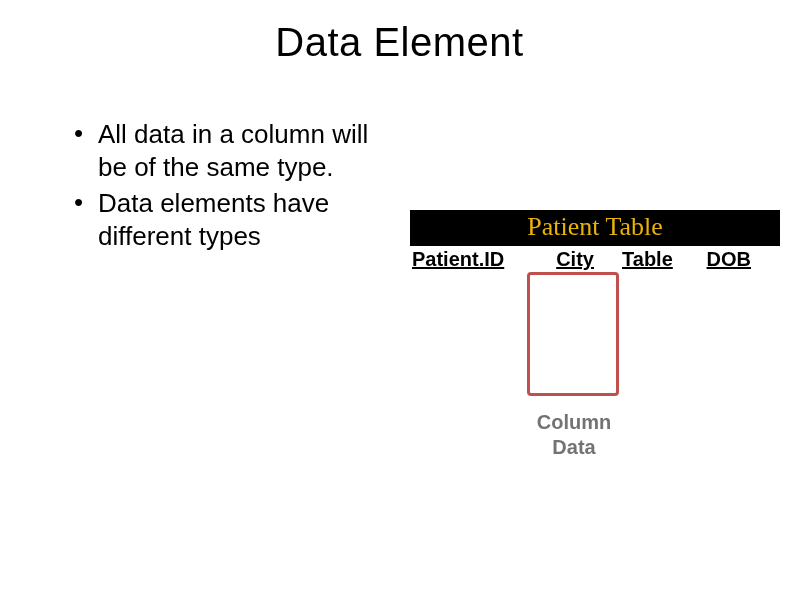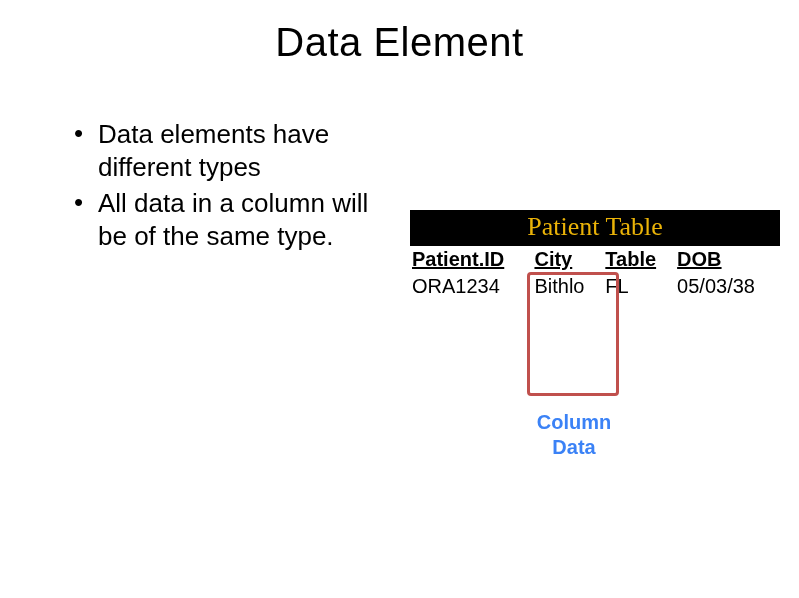--- a/index.html
+++ b/index.html
@@ -83,56 +83,50 @@
   }
   .highlight-box {
     position: absolute;
     border: 3px solid #c0504d;
     border-radius: 4px;
     pointer-events: none;
   }
   .caption-below {
     position: absolute;
     font-weight: bold;
-    color: #3b82f6;
+    color: #737373;
     font-family: Verdana, Geneva, sans-serif;
     font-size: 20px;
     text-align: center;
     line-height: 1.25;
   }
 </style>
 </head>
 <body>
 
 <div class="slide">
 
   <div class="title">Data Element</div>
 
   <div class="bullets">
     <ul>
+      <li><span>All data in a column will be of the same type.</span></li>
       <li><span>Data elements have different types</span></li>
-      <li><span>All data in a column will be of the same type.</span></li>
     </ul>
   </div>
 
   <div class="table-wrap">
     <div class="table-title">Patient Table</div>
     <table class="tbl">
       <tbody>
           <tr>
         <th>Patient.ID</th>
         <th>City</th>
         <th>Table</th>
         <th>DOB</th>
-      </tr>
-      <tr>
-        <td>ORA1234</td>
-        <td>Bithlo</td>
-        <td>FL</td>
-        <td>05/03/38</td>
       </tr>
     </tbody>
       </table>
   </div>
 
   <div class="highlight-box" style="top:272px; left:527px; width:86px; height:118px;"></div>
 
   <div class="caption-below" style="top:410px; left:524px; width:100px;">
     <span>Column</span><br>
     <span>Data</span>

